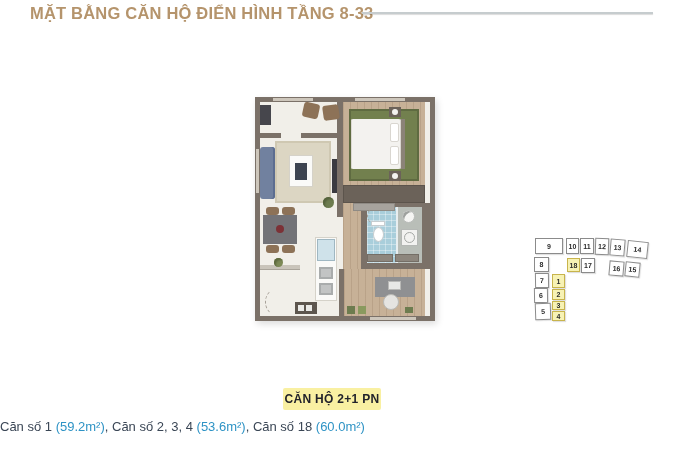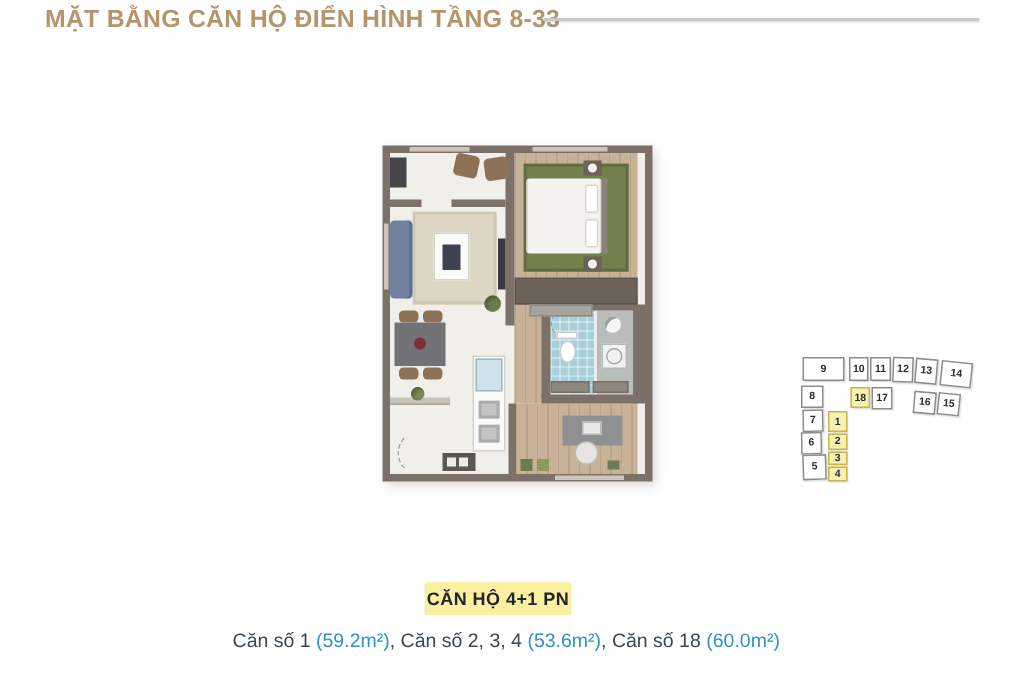--- a/index.html
+++ b/index.html
@@ -32,21 +32,21 @@
   .locator{left:530px;top:232px;width:148px;height:96px;}
   .loc-cell{position:absolute;box-sizing:border-box;background:#ffffff;border:1px solid #8b8b8b;
             display:flex;align-items:center;justify-content:center;
             font-size:7px;font-weight:bold;color:#2b2b2b;box-shadow:1px 1px 1px rgba(0,0,0,.12);}
   .loc-cell.hl{background:#f7f2b4;border-color:#c8b44c;}
 
   
   .badge{left:283px;top:388px;width:98px;height:22px;background:#f9f0a2;border-radius:2px;
          display:flex;align-items:center;justify-content:center;
          font-size:12px;font-weight:bold;color:#22232b;letter-spacing:.3px;}
-  .caption{left:0;top:419px;width:675px;text-align:center;font-size:13px;}
+  .caption{left:0;top:419px;width:675px;text-align:left;font-size:13px;}
   .cap-dark{color:#3a4655;}
   .cap-blue{color:#2e93c5;}
 </style>
 </head>
 <body>
 
 <div class="stage">
 
   <div class="abs title">MẶT BẰNG CĂN HỘ ĐIỂN HÌNH TẦNG 8-33</div>
   <div class="abs rule"></div>
@@ -150,15 +150,15 @@
       <div class="loc-cell" style="left: 95px; top: 30px; width: 15px; height: 15px; transform: rotate(6deg);">15</div>
       <div class="loc-cell" style="left: 5px; top: 41px; width: 14px; height: 15px; transform: rotate(-1deg);">7</div>
       <div class="loc-cell" style="left: 4px; top: 56px; width: 14px; height: 15px; transform: rotate(-1deg);">6</div>
       <div class="loc-cell" style="left: 5px; top: 71px; width: 16px; height: 17px; transform: rotate(-2deg);">5</div>
       <div class="loc-cell hl" style="left: 22px; top: 42px; width: 13px; height: 14px;">1</div>
       <div class="loc-cell hl" style="left: 22px; top: 57px; width: 13px; height: 11px;">2</div>
       <div class="loc-cell hl" style="left: 22px; top: 69px; width: 13px; height: 9px;">3</div>
       <div class="loc-cell hl" style="left: 22px; top: 79px; width: 13px; height: 10px;">4</div>
     </div>
 
-  <div class="abs badge">CĂN HỘ 4+1 PN</div>
+  <div class="abs badge">CĂN HỘ 2+1 PN</div>
   <div class="abs caption"><span class="cap-dark">Căn số 1 </span><span class="cap-blue">(59.2m²)</span><span class="cap-dark">, Căn số 2, 3, 4 </span><span class="cap-blue">(53.6m²)</span><span class="cap-dark">, Căn số 18 </span><span class="cap-blue">(60.0m²)</span></div>
 </div>
 
 </body></html>

